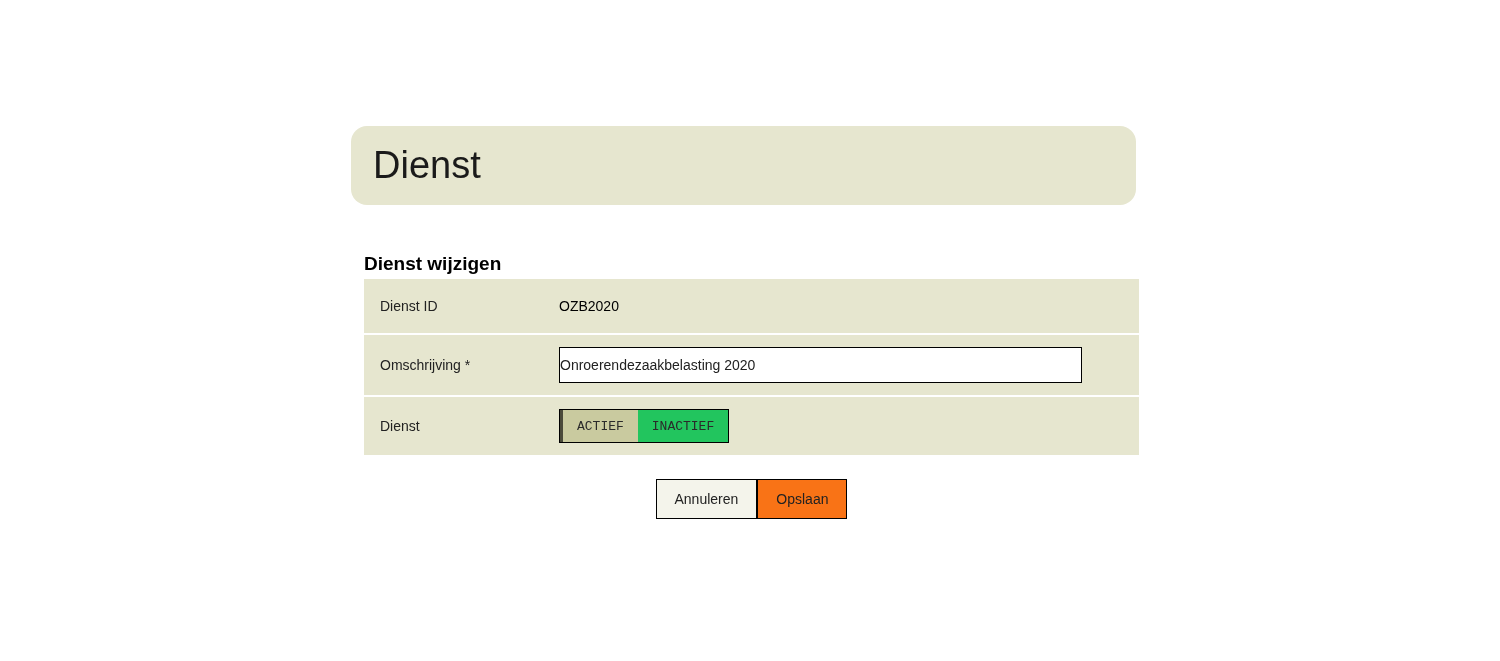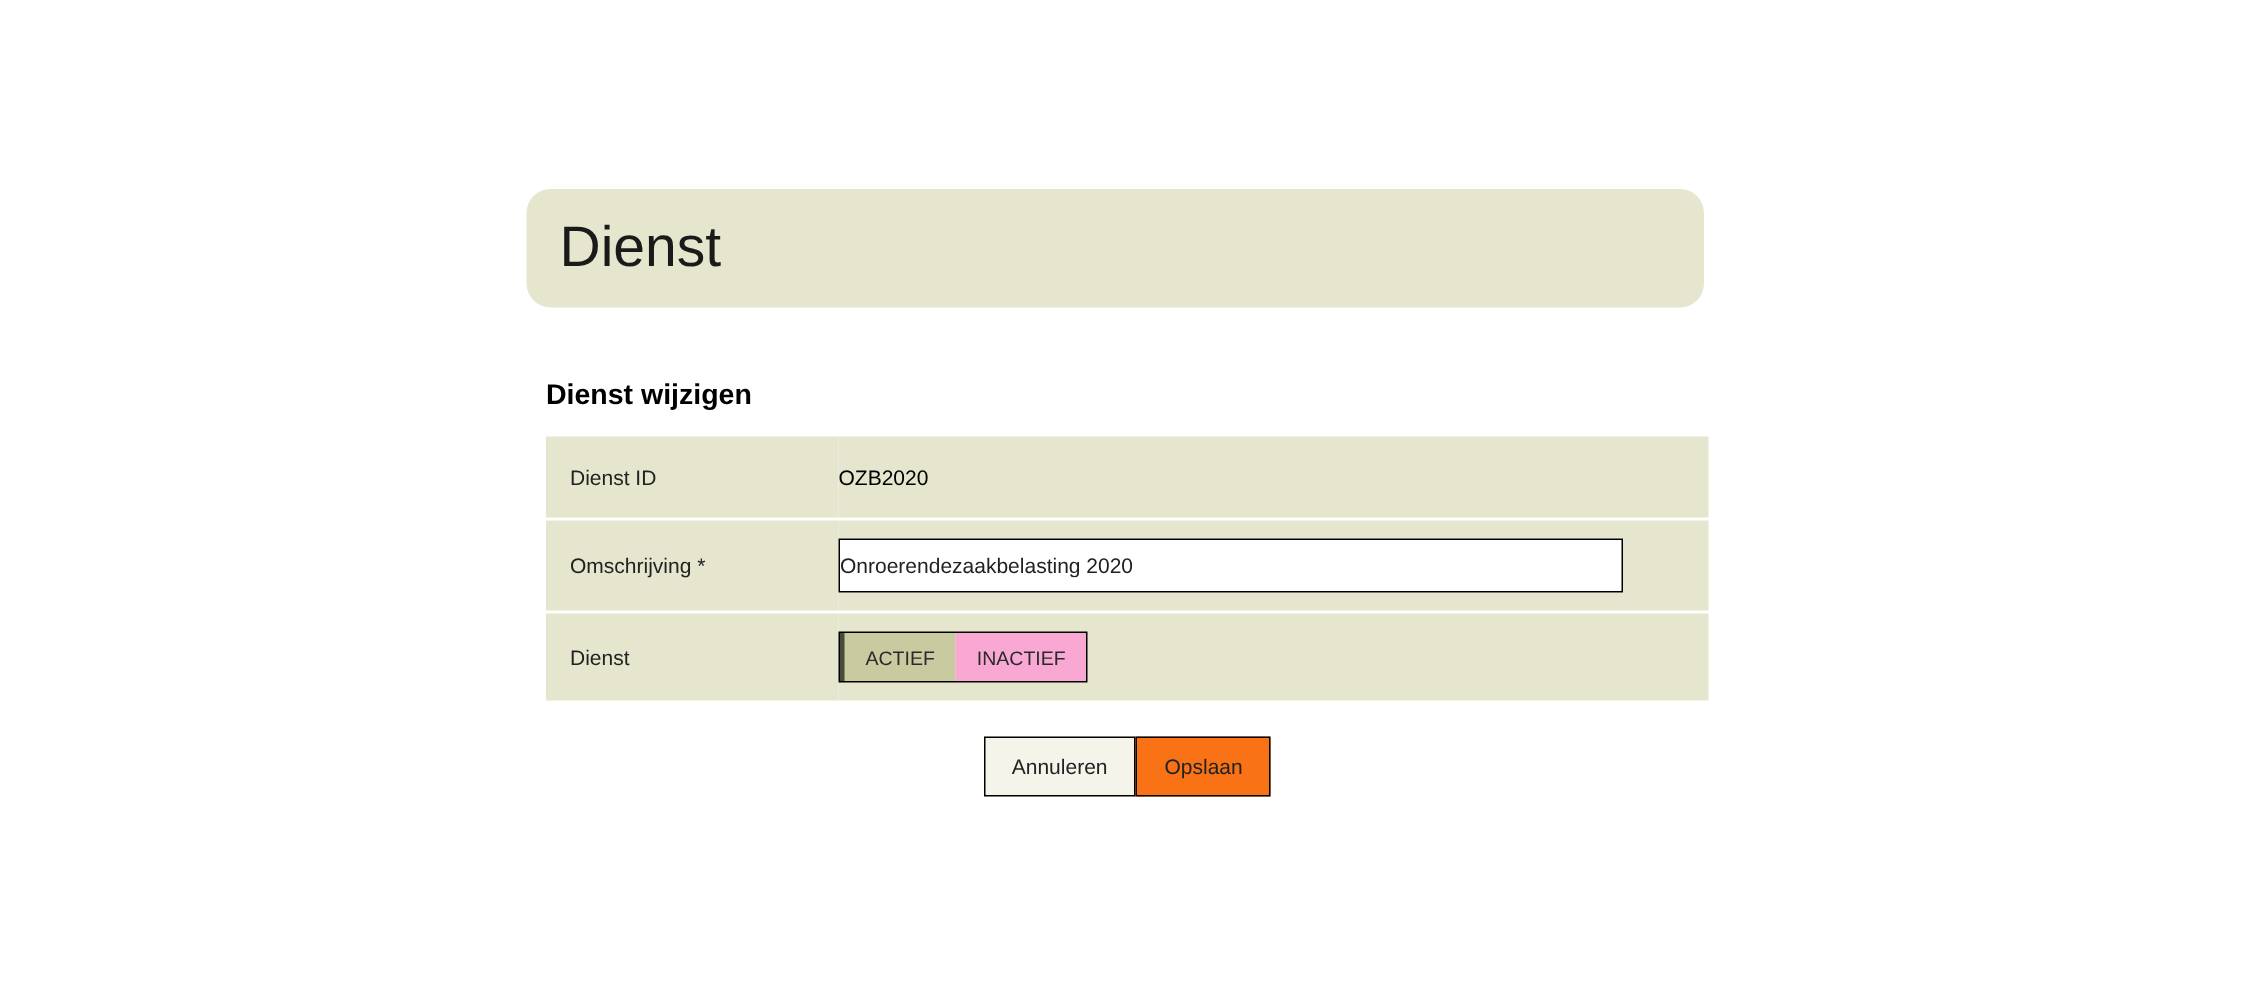--- a/index.html
+++ b/index.html
@@ -28,21 +28,21 @@
     .header-title {
       font-size: 38px;
       font-weight: 400;
       color: #1a1a1a;
     }
     .section-title {
       font-size: 19px;
       font-weight: 700;
       color: #000000;
       margin-left: 13px;
-      margin-bottom: 14px;
+      margin-bottom: 2px;
     }
     .form-table {
       width: 775px;
       margin-left: 13px;
       border-collapse: separate;
       border-spacing: 0 2px;
     }
     .form-row {
       background: #e6e6cf;
     }
@@ -75,30 +75,30 @@
     }
     .toggle-group {
       display: inline-flex;
       border: 1px solid #000;
     }
     .toggle-btn {
       height: 32px;
       padding: 0 14px;
       border: none;
       font-size: 13px;
-      font-family: Liberation Sans, sans-serif;
+      font-family: Liberation Mono, monospace;
       cursor: pointer;
       color: #2a2a2a;
     }
     .toggle-active {
       background: #c9ca9f;
       border-left: 3px solid #4a4a3a;
     }
     .toggle-inactive {
-      background: #f9a8d4;
+      background: #22c55e;
       text-align: right;
     }
     .action-row {
       margin-top: 22px;
       display: flex;
       justify-content: center;
       gap: 0;
       width: 775px;
       margin-left: 13px;
     }

